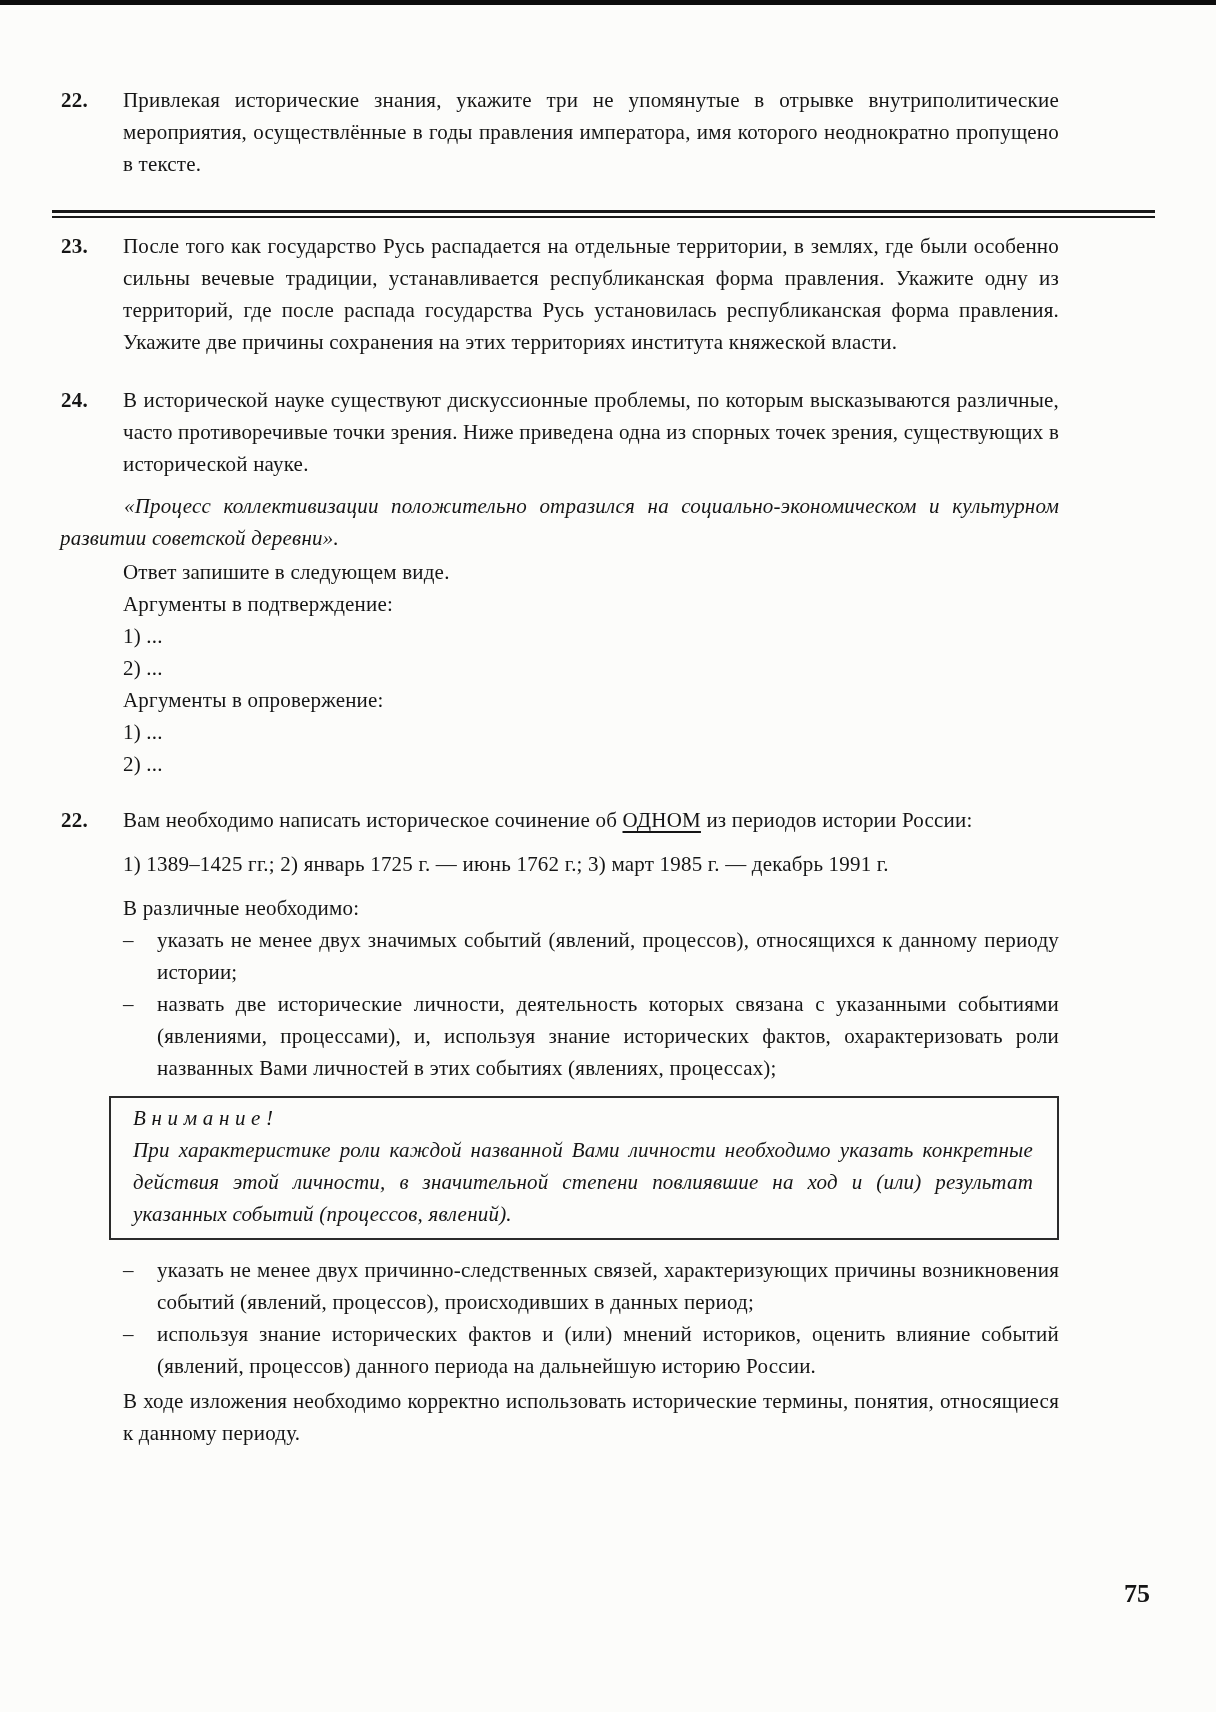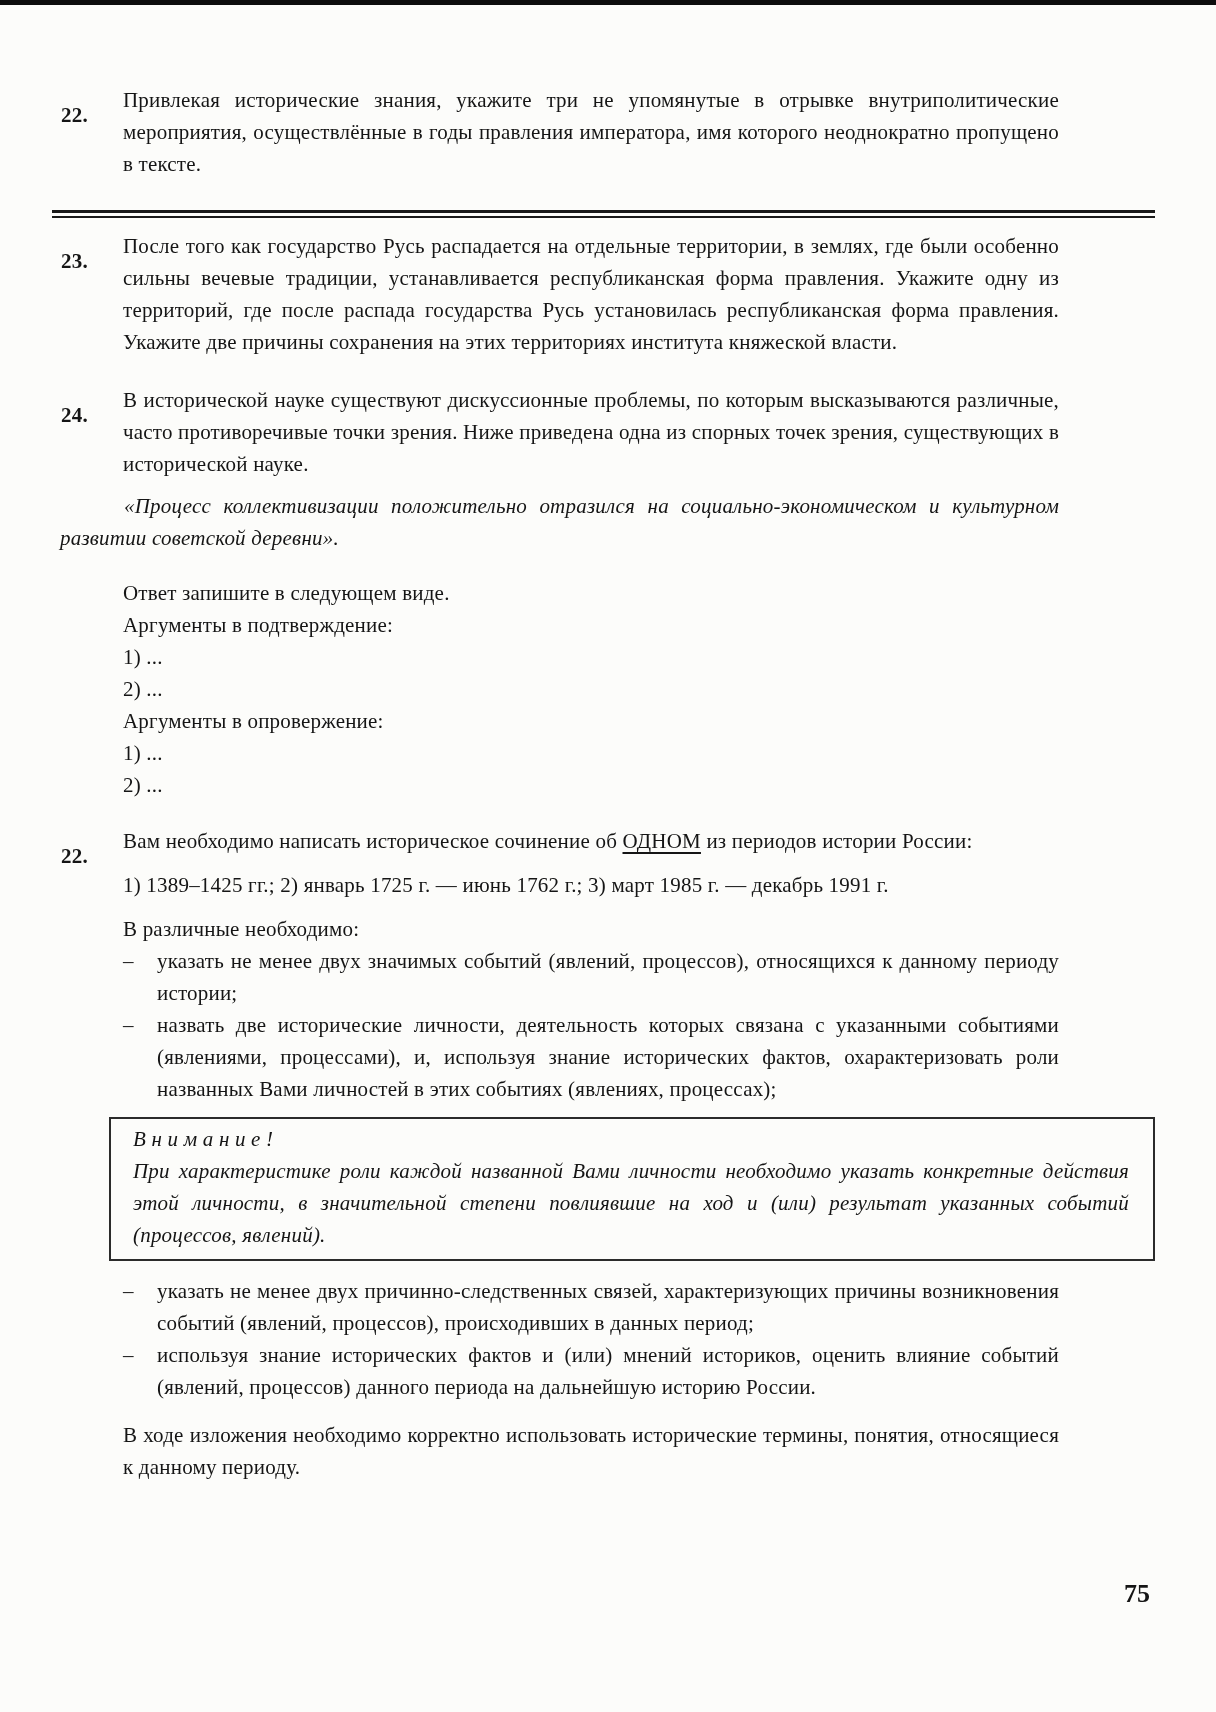--- a/index.html
+++ b/index.html
@@ -18,54 +18,54 @@
   .scan-top-edge {
     position: absolute; top: 0; left: 0;
     width: 100%; height: 5px; background: #0d0d0d;
   }
   .content {
     position: absolute; left: 123px; top: 84px; width: 936px;
   }
   p { margin: 0; text-align: justify; letter-spacing: 0.2px; }
   .q { position: relative; }
   .qnum {
-    position: absolute; left: -62px; top: 15px;
+    position: absolute; left: -62px; top: 0;
     font-weight: bold; letter-spacing: 0.3px; text-align: right;
   }
   .double-rule {
     margin: 30px 0 12px -71px;
     width: 1103px; height: 3px;
     border-top: 3px solid #1a1a1a;
     border-bottom: 2px solid #1a1a1a;
   }
   .q24-block { margin-top: 26px; }
   .quote {
     font-style: italic;
     margin: 10px 0 0 -63px;
     text-indent: 64px;
   }
   .task { margin-top: 10px; }
-  .fmt-intro { margin-top: 23px; }
+  .fmt-intro { margin-top: 2px; }
   .fmt-line { text-align: left; }
   .q25-block { margin-top: 24px; }
   .periods { margin-top: 12px; text-align: left; font-family: Liberation Serif, serif; }
   .reqs { margin-top: 12px; text-align: left; }
   .bullet { display: flex; }
   .bullet .dash { flex: 0 0 34px; text-align: left; }
   .bullet .btext { flex: 1; text-align: justify; letter-spacing: 0.2px; }
   .attention {
     box-sizing: border-box;
     border: 2.5px solid #2b2b2b;
     margin: 12px 0 14px -14px;
-    width: 1046px;
+    width: 950px;
     padding: 4px 24px 8px 22px;
     font-style: italic;
   }
   .attention .att-title { text-align: left; }
-  .closing { margin-top: 16px; }
+  .closing { margin-top: 3px; }
   .u-term {
     text-decoration: underline;
     text-decoration-thickness: 2px;
     text-underline-offset: 4px;
   }
   .page-number {
     position: absolute; top: 1578px; right: 66px;
     font-weight: bold; font-size: 26px;
   }
 </style>

